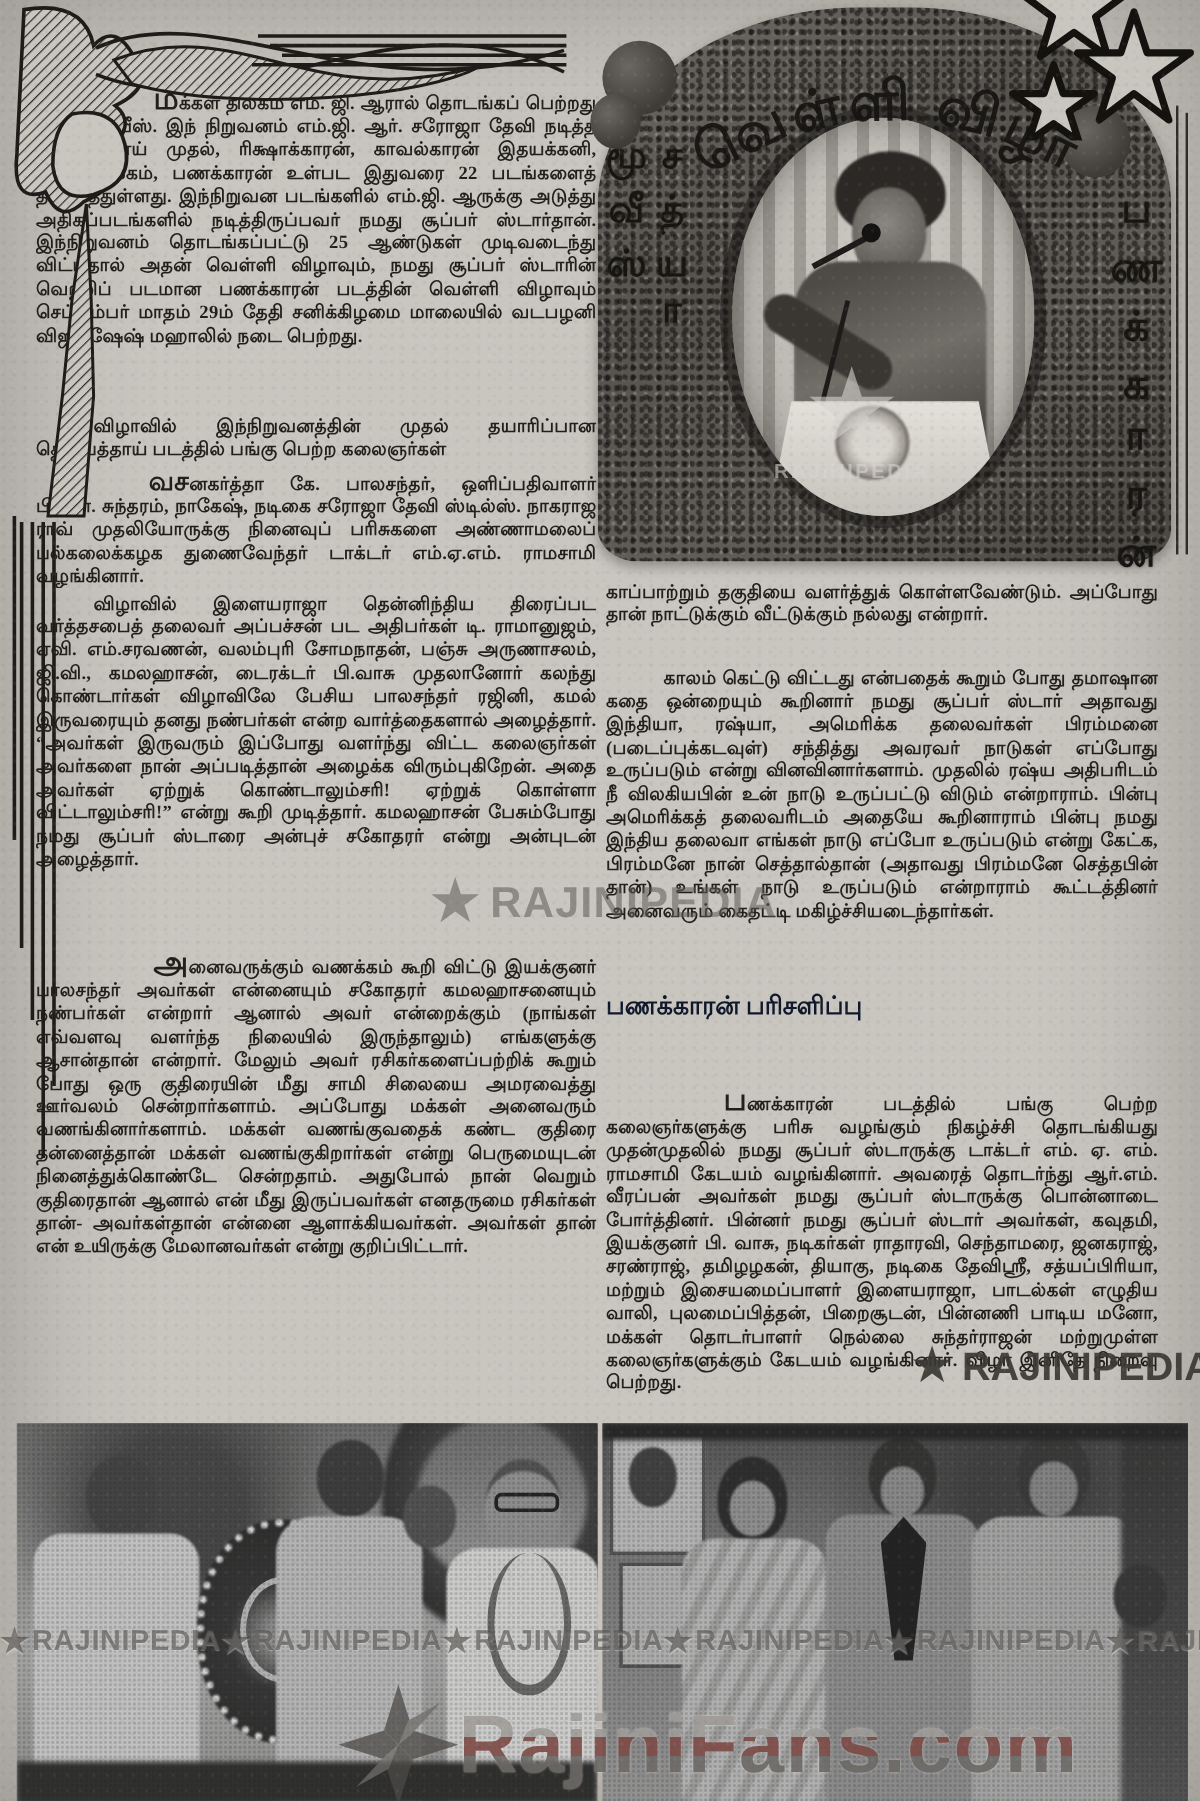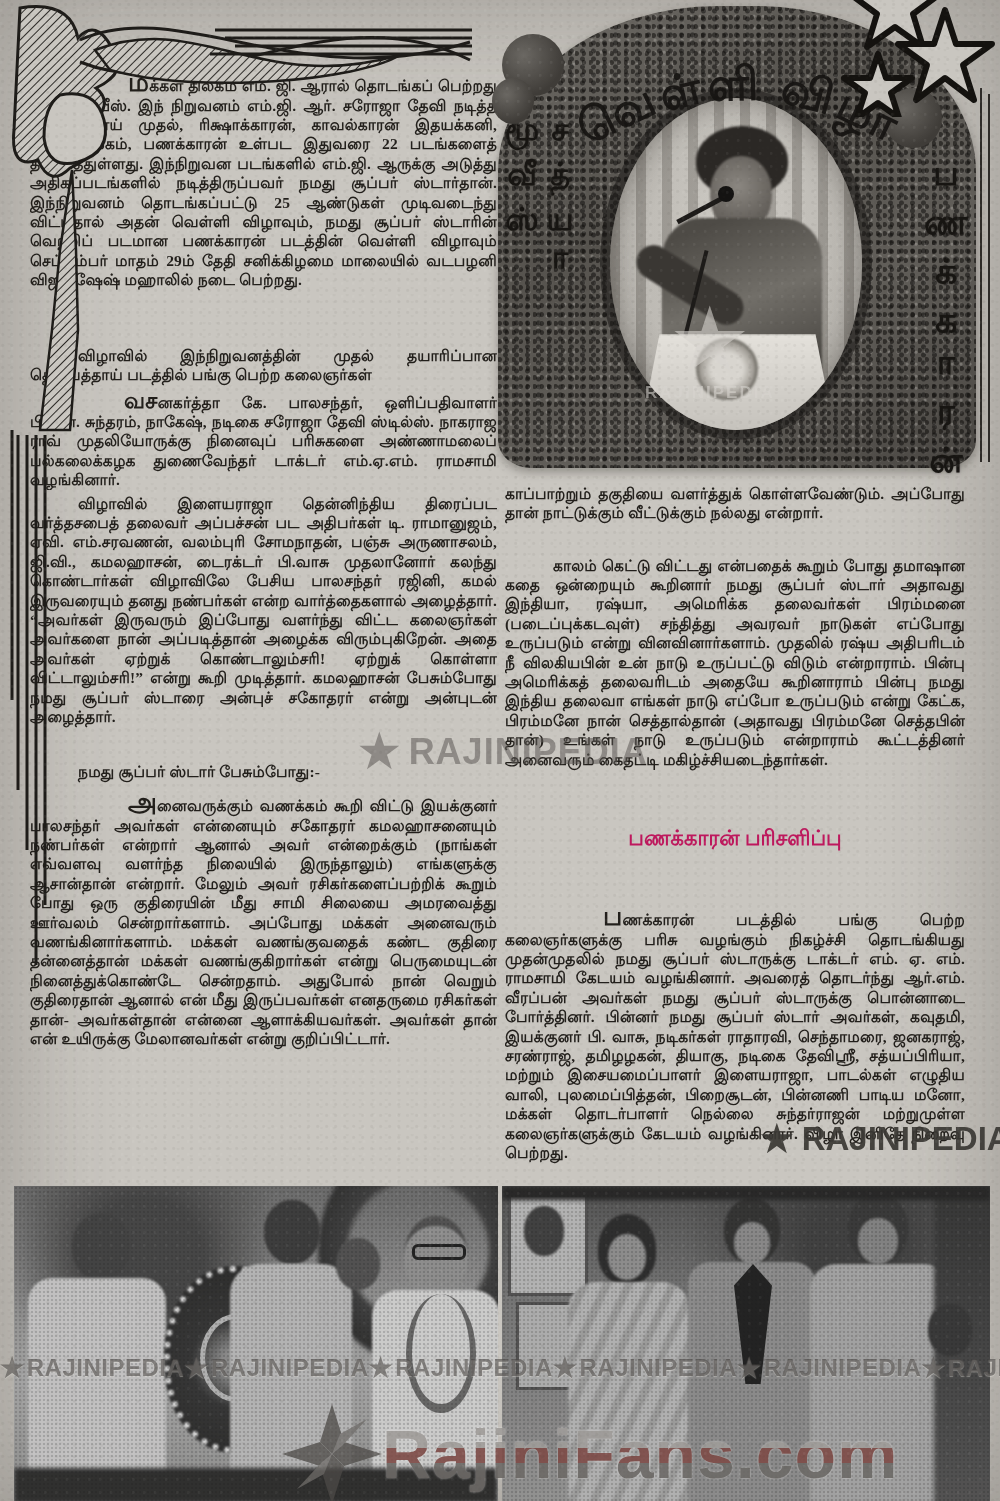--- a/index.html
+++ b/index.html
@@ -11,21 +11,21 @@
     background-image:
       radial-gradient(circle at 30% 40%, rgba(70,66,60,.18) 0 1px, transparent 2px),
       radial-gradient(circle at 70% 10%, rgba(70,66,60,.12) 0 1px, transparent 2px),
       radial-gradient(circle at 10% 80%, rgba(255,255,252,.15) 0 1px, transparent 2px);
     background-size:9px 11px,13px 7px,11px 13px;}
   
   .para{position:absolute;text-align:justify;font-weight:600;
     font-size:15.5px;line-height:19.4px;letter-spacing:.2px;color:#221f1b;overflow:hidden;}
   .indent{text-indent:48px;}
   .dropcap{font-size:26px;font-weight:700;line-height:1;margin-left:42px;}
-  .subhead{position:absolute;font-weight:800;font-size:21px;text-align:center;color:#be185d;}
+  .subhead{position:absolute;font-weight:800;font-size:21px;color:#0f172a;}
   
   .flourish{position:absolute;left:0;top:0;z-index:5;}
   
   .poster{position:absolute;left:498px;top:6px;width:478px;height:462px;z-index:2;}
   .arch{position:absolute;inset:0;border-radius:46% 46% 7% 7% / 36% 36% 6% 6%;
     background:
       radial-gradient(circle at 22% 28%, rgba(15,13,11,.55) 0 2px, transparent 3px),
       radial-gradient(circle at 68% 62%, rgba(10,9,8,.5) 0 2px, transparent 3px),
       radial-gradient(circle at 45% 85%, rgba(230,226,220,.25) 0 1px, transparent 2px),
       linear-gradient(148deg,#6e6b66 0%,#56534e 38%,#615e59 66%,#4a4743 100%);
@@ -129,21 +129,20 @@
   </svg>
 
   <p class="para" style="left:30px;top:54px;width:467px;height:262px;text-indent:56px;">
     <span class="dropcap">ம</span><span>க்கள் திலகம் எம். ஜி. ஆரால் தொடங்கப் பெற்றது சத்யா மூவீஸ். இந் நிறுவனம் எம்.ஜி. ஆர். சரோஜா தேவி நடித்த தெய்வத்தாய் முதல், ரிக்ஷாக்காரன், காவல்காரன் இதயக்கனி, மூன்று முகம், பணக்காரன் உள்பட இதுவரை 22 படங்களைத் தயாரித்துள்ளது. இந்நிறுவன படங்களில் எம்.ஜி. ஆருக்கு அடுத்து அதிகப்படங்களில் நடித்திருப்பவர் நமது சூப்பர் ஸ்டார்தான். இந்நிறுவனம் தொடங்கப்பட்டு 25 ஆண்டுகள் முடிவடைந்து விட்டதால் அதன் வெள்ளி விழாவும், நமது சூப்பர் ஸ்டாரின் வெற்றிப் படமான பணக்காரன் படத்தின் வெள்ளி விழாவும் செப்டம்பர் மாதம் 29ம் தேதி சனிக்கிழமை மாலையில் வடபழனி விஜயஷேஷ் மஹாலில் நடை பெற்றது.</span>
   </p>
   <p class="para indent" style="left:30px;top:330px;width:467px;height:42px;"><span>விழாவில் இந்நிறுவனத்தின் முதல் தயாரிப்பான தெய்வத்தாய் படத்தில் பங்கு பெற்ற கலைஞர்கள்</span></p>
   <p class="para" style="left:30px;top:374px;width:467px;height:100px;text-indent:52px;">
     <span class="dropcap" style="font-size:22px;">வச</span><span>னகர்த்தா கே. பாலசந்தர், ஒளிப்பதிவாளர் பி.என். சுந்தரம், நாகேஷ், நடிகை சரோஜா தேவி ஸ்டில்ஸ். நாகராஜ ராவ் முதலியோருக்கு நினைவுப் பரிசுகளை அண்ணாமலைப் பல்கலைக்கழக துணைவேந்தர் டாக்டர் எம்.ஏ.எம். ராமசாமி வழங்கினார்.</span>
   </p>
   <p class="para indent" style="left:30px;top:478px;width:467px;height:264px;"><span>விழாவில் இளையராஜா தென்னிந்திய திரைப்பட வர்த்தசபைத் தலைவர் அப்பச்சன் பட அதிபர்கள் டி. ராமானுஜம், ஏவி. எம்.சரவணன், வலம்புரி சோமநாதன், பஞ்சு அருணாசலம், ஜி.வி., கமலஹாசன், டைரக்டர் பி.வாசு முதலானோர் கலந்து கொண்டார்கள் விழாவிலே பேசிய பாலசந்தர் ரஜினி, கமல் இருவரையும் தனது நண்பர்கள் என்ற வார்த்தைகளால் அழைத்தார். “அவர்கள் இருவரும் இப்போது வளர்ந்து விட்ட கலைஞர்கள் அவர்களை நான் அப்படித்தான் அழைக்க விரும்புகிறேன். அதை அவர்கள் ஏற்றுக் கொண்டாலும்சரி! ஏற்றுக் கொள்ளா விட்டாலும்சரி!” என்று கூறி முடித்தார். கமலஹாசன் பேசும்போது நமது சூப்பர் ஸ்டாரை அன்புச் சகோதரர் என்று அன்புடன் அழைத்தார்.</span></p>
-  <p class="para indent" style="left:30px;top:746px;width:467px;height:24px;font-weight:700;"><span>நமது சூப்பர் ஸ்டார் பேசும்போது:-</span></p>
   <p class="para" style="left:30px;top:774px;width:467px;height:306px;text-indent:56px;">
     <span class="dropcap">அ</span><span>னைவருக்கும் வணக்கம் கூறி விட்டு இயக்குனர் பாலசந்தர் அவர்கள் என்னையும் சகோதரர் கமலஹாசனையும் நண்பர்கள் என்றார் ஆனால் அவர் என்றைக்கும் (நாங்கள் எவ்வளவு வளர்ந்த நிலையில் இருந்தாலும்) எங்களுக்கு ஆசான்தான் என்றார். மேலும் அவர் ரசிகர்களைப்பற்றிக் கூறும் போது ஒரு குதிரையின் மீது சாமி சிலையை அமரவைத்து ஊர்வலம் சென்றார்களாம். அப்போது மக்கள் அனைவரும் வணங்கினார்களாம். மக்கள் வணங்குவதைக் கண்ட குதிரை தன்னைத்தான் மக்கள் வணங்குகிறார்கள் என்று பெருமையுடன் நினைத்துக்கொண்டே சென்றதாம். அதுபோல் நான் வெறும் குதிரைதான் ஆனால் என் மீது இருப்பவர்கள் எனதருமை ரசிகர்கள் தான்- அவர்கள்தான் என்னை ஆளாக்கியவர்கள். அவர்கள் தான் என் உயிருக்கு மேலானவர்கள் என்று குறிப்பிட்டார்.</span>
   </p>
 
   <div class="poster">
     <div class="arch"></div>
     <div class="knob" style="left:4px;top:28px;width:62px;height:62px;"></div>
     <div class="knob" style="left:-6px;top:72px;width:42px;height:46px;"></div>
     <div class="knob" style="right:34px;top:82px;width:58px;height:60px;"></div>
     <div class="oval">

